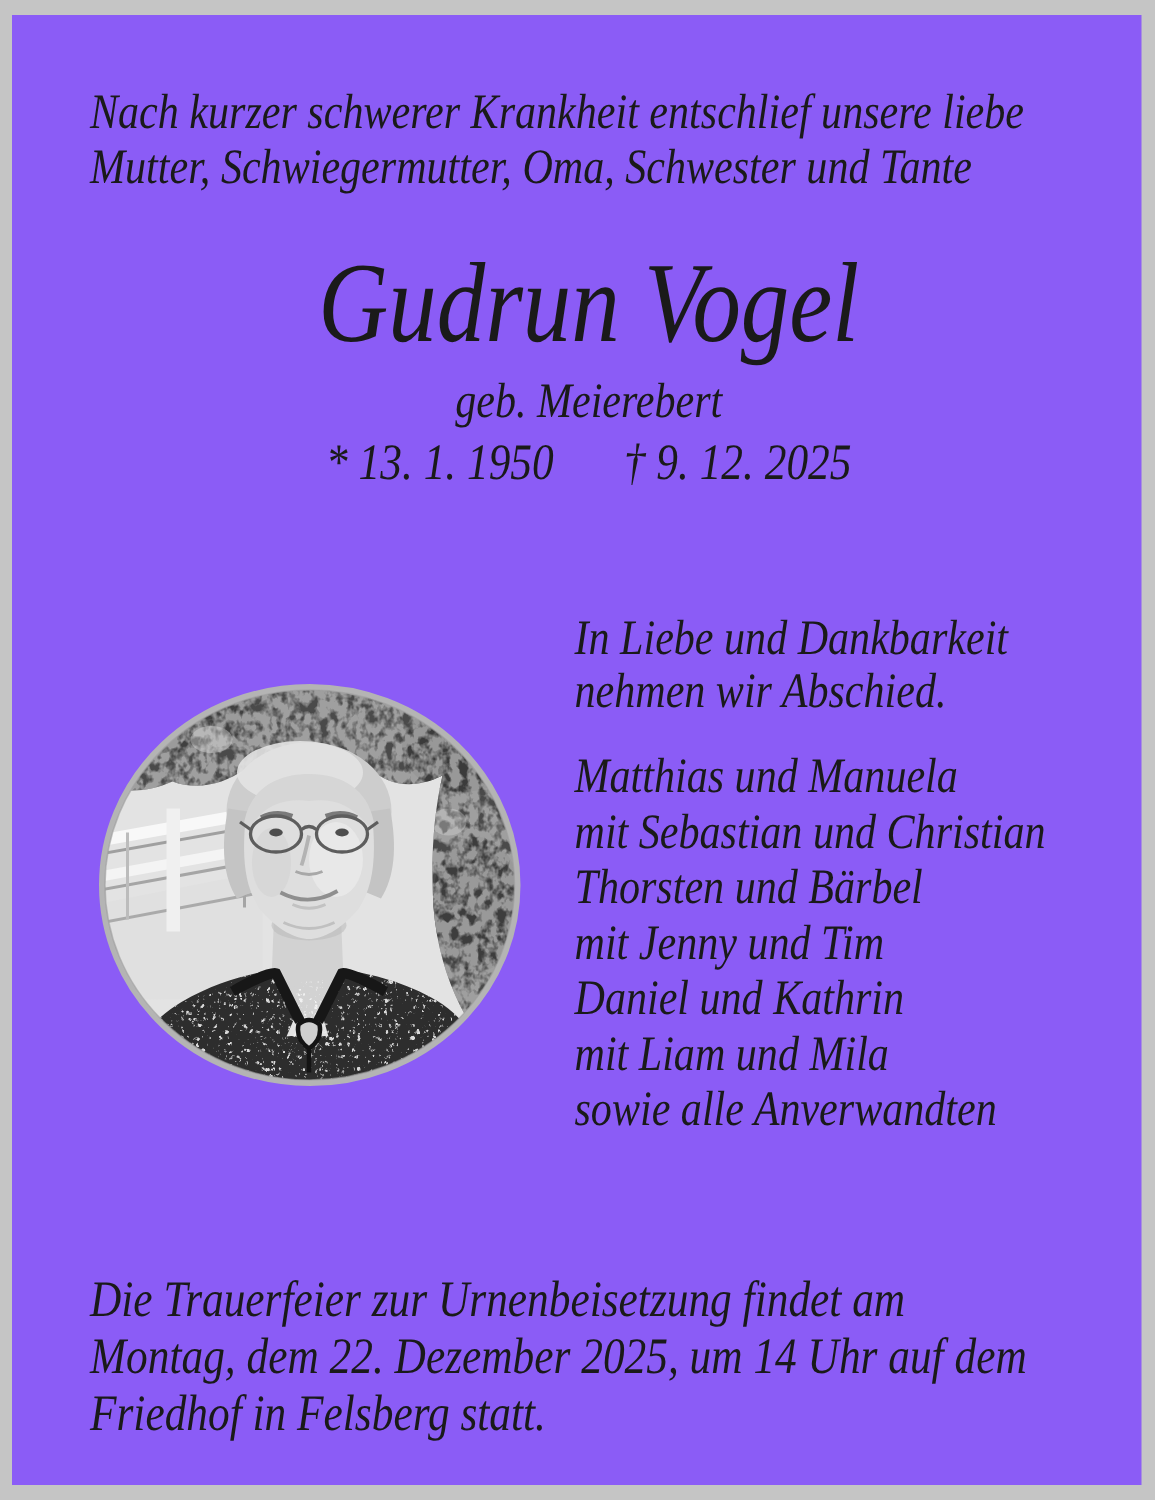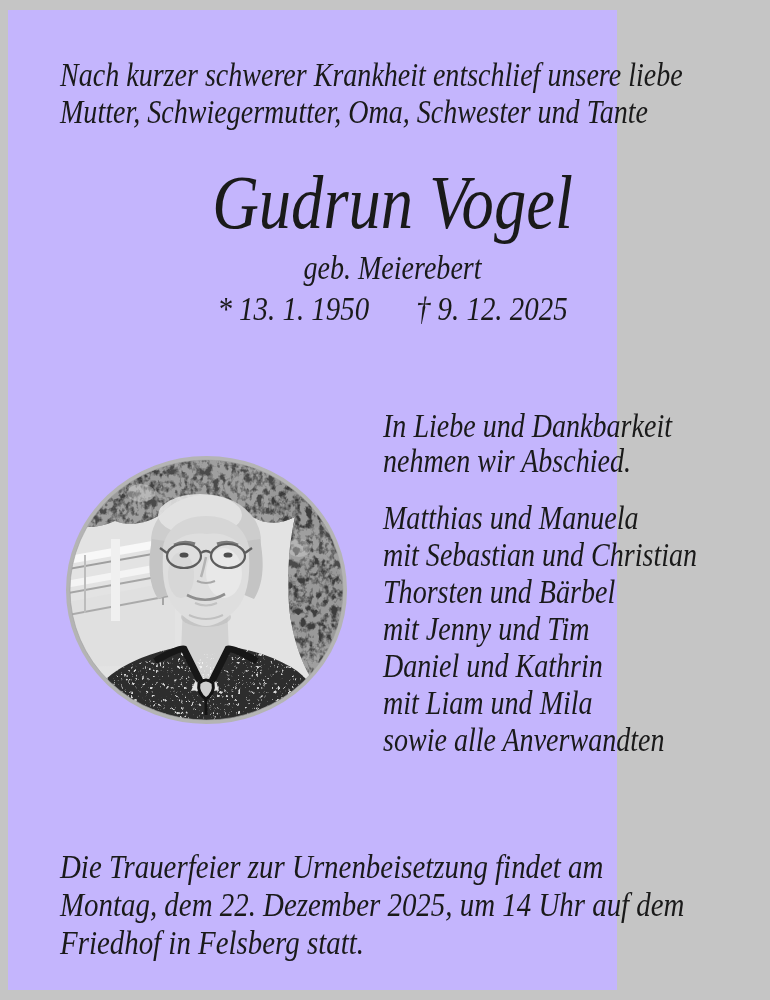--- a/index.html
+++ b/index.html
@@ -4,22 +4,22 @@
 <style>
   html,body{margin:0;padding:0;}
   body{
     width:770px;height:1000px;
     background:#c5c5c5;
     font-family:"Liberation Serif","DejaVu Serif",serif;
     overflow:hidden;
   }
   .page{position:relative;width:770px;height:1000px;background:#c5c5c5;}
   .panel{
-    position:absolute;left:8px;top:10px;width:609px;height:980px;
-    background:#c4b5fd;
+    position:absolute;left:8px;top:10px;width:753px;height:980px;
+    background:#8b5cf6;
   }
   .txt{
     position:absolute;
     font-style:italic;
     color:#1a1a1a;
     white-space:nowrap;
   }
   .left-block{transform:scaleX(0.85);transform-origin:left top;text-align:left;}
   .center-block{left:8px;width:753px;text-align:center;transform:scaleX(0.85);transform-origin:center top;}
   .intro{left:52px;top:47px;font-size:33px;line-height:37px;}

